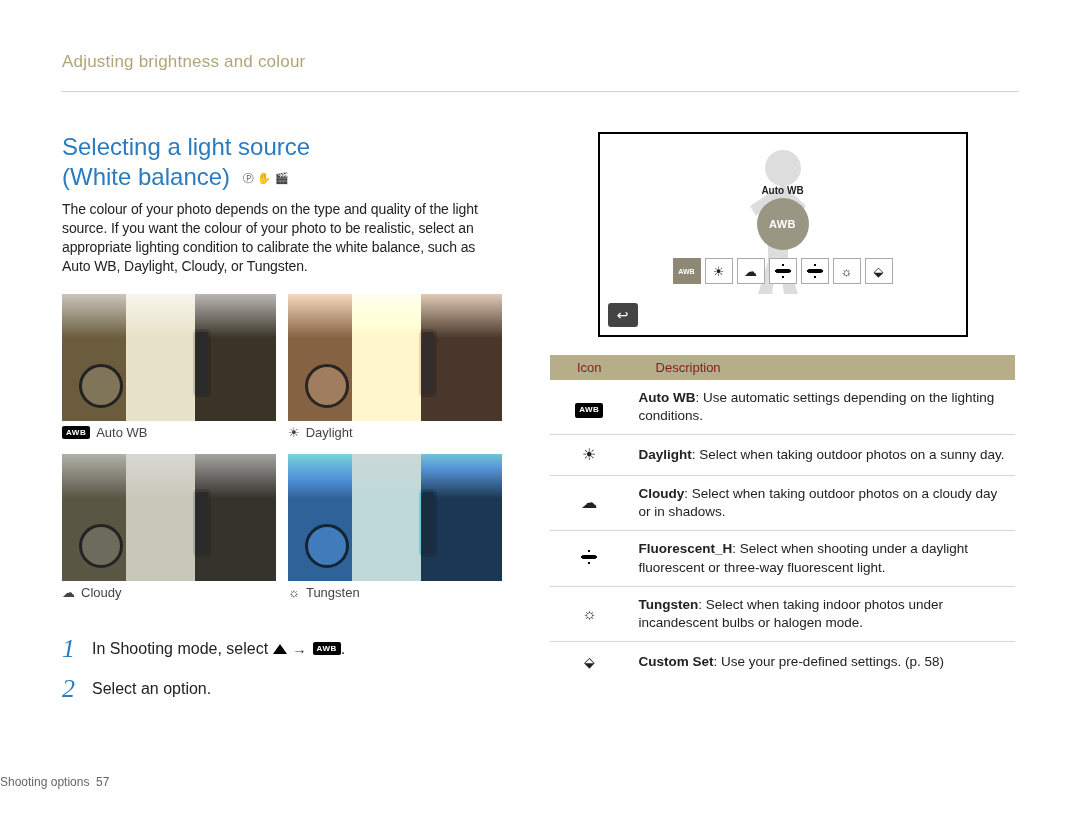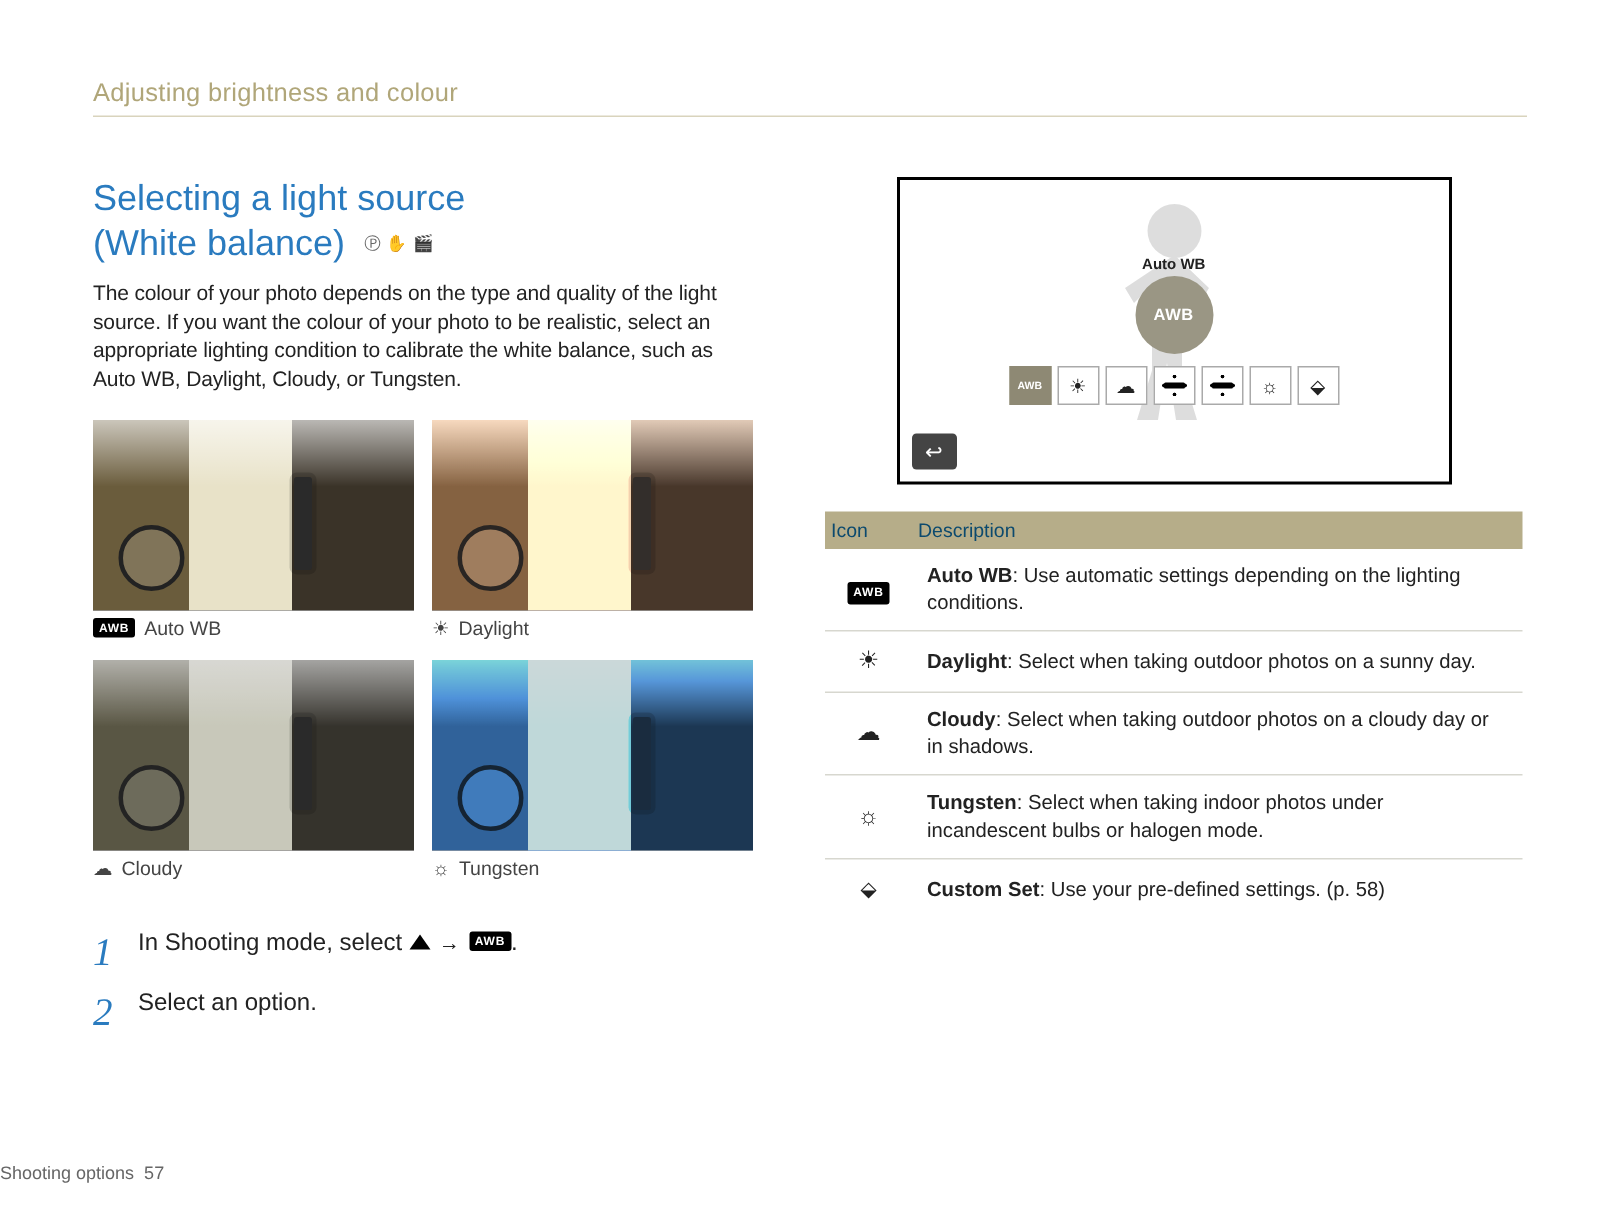--- a/index.html
+++ b/index.html
@@ -11,21 +11,21 @@
     color: #222;
     position: relative;
     padding: 52px 62px 40px 62px;
   }
   .section-header {
     color: #b0a679;
     font-size: 17px;
     font-weight: 300;
     letter-spacing: 0.2px;
     border-bottom: 1px solid #d9d4bd;
-    padding-bottom: 5px;
+    padding-bottom: 19px;
     margin-bottom: 30px;
   }
   .columns { display: flex; gap: 48px; margin-top: 40px; }
   .col-left { width: 440px; }
   .col-right { width: 465px; }
 
   h2.title {
     color: #2a7bbf;
     font-weight: 400;
     font-size: 24px;
@@ -71,21 +71,21 @@
   .thumb-label { font-size: 13px; color:#444; margin:4px 0 10px 0; display:flex; align-items:center; gap:6px; }
   .thumb-label .ic { font-size: 13px; }
 
   .awb-badge {
     display:inline-flex; align-items:center; justify-content:center;
     background:#000; color:#fff; font-size:8px; font-weight:700;
     letter-spacing:0.5px; padding:2px 4px; border-radius:2px;
   }
 
   ol.steps { list-style:none; counter-reset: step; }
-  ol.steps li { display:flex; gap:12px; margin-bottom:10px; font-size:16px; }
+  ol.steps li { display:flex; align-items:center; gap:12px; margin-bottom:10px; font-size:16px; }
   ol.steps li::before {
     counter-increment: step; content: counter(step);
     color:#2a7bbf; font-size:26px; font-style:italic; font-family:Georgia,serif; font-weight:400;
     width:18px;
   }
   .step-icons { display:inline-flex; align-items:center; gap:6px; }
   .step-icons .tri { width:0;height:0;border-left:7px solid transparent;border-right:7px solid transparent;border-bottom:10px solid #000; display:inline-block;}
   .step-icons .arr { font-size:14px; }
 
   
@@ -119,22 +119,22 @@
   }
   .icon-row .sq.sel { background:#8e8974; color:#fff; border-color:#8e8974; }
   .back-btn {
     position:absolute; left:8px; bottom:8px;
     width:30px; height:24px; background:#444; border-radius:3px;
     display:flex; align-items:center; justify-content:center; color:#fff; font-size:14px;
   }
 
   table.icon-table { width:100%; border-collapse:collapse; font-size:13.5px; }
   table.icon-table thead th {
-    background:#b6ad89; color:#0c4a6e; font-weight:400; text-align:left;
-    padding:5px 4px; font-size:13px;
+    background:#b6ad89; color:#7f1d1d; font-weight:400; text-align:left;
+    padding:5px 27px; font-size:13px;
   }
   table.icon-table thead th:first-child { width:58px; }
   table.icon-table tbody td { padding:9px 10px; border-bottom:1px solid #d7d7cf; line-height:1.35; vertical-align:middle;}
   table.icon-table tbody td:first-child { text-align:center; font-size:16px; }
   table.icon-table tbody tr:last-child td { border-bottom:none; }
   table.icon-table b { font-weight:700; }
 
   .footer {
     position:absolute; bottom:26px; left:0; right:0;
     font-size:12px; color:#666;
@@ -274,20 +274,24 @@
         </tr>
         <tr>
           <td><span>☀</span></td>
           <td><b>Daylight</b><span>: Select when taking outdoor photos on a sunny day.</span></td>
         </tr>
         <tr>
           <td><span>☁</span></td>
           <td><b>Cloudy</b><span>: Select when taking outdoor photos on a cloudy day or in shadows.</span></td>
         </tr>
         <tr>
+          <td><span class="fluor-icon"></span></td>
+          <td><b>Fluorescent_H</b><span>: Select when shooting under a daylight fluorescent or three-way fluorescent light.</span></td>
+        </tr>
+        <tr>
           <td><span>☼</span></td>
           <td><b>Tungsten</b><span>: Select when taking indoor photos under incandescent bulbs or halogen mode.</span></td>
         </tr>
         <tr>
           <td><span class="custom-icon">⬙</span></td>
           <td><b>Custom Set</b><span>: Use your pre-defined settings. (p. 58)</span></td>
         </tr>
       </tbody>
     </table>
 

